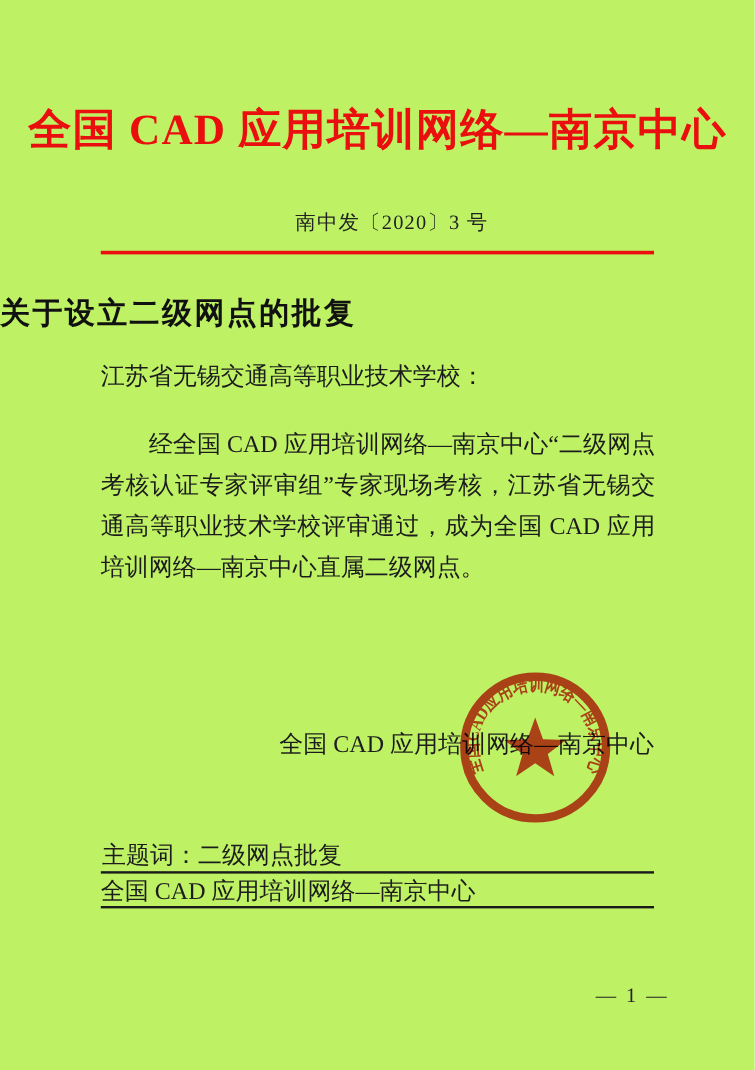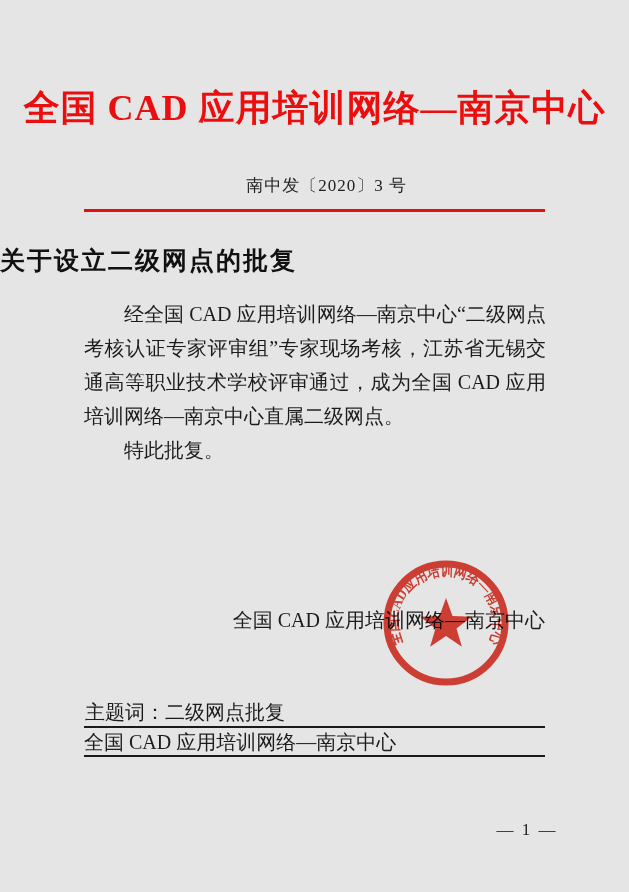--- a/index.html
+++ b/index.html
@@ -4,21 +4,21 @@
 <style>
   :root{
     --red:#ea0e0e;
     --seal-red:#df2b1e;
     --ink:#1c1c1c;
   }
   html,body{margin:0;padding:0;background:#ffffff;}
   .page{
     position:relative;
     width:629px;height:892px;
-    background:#e5e5e5;
+    background:#bef264;
     font-family:"Liberation Serif","DejaVu Serif",serif;
     color:var(--ink);
     overflow:hidden;
   }
   .doc-title{
     position:absolute;top:84px;left:0;width:100%;
     text-align:center;
     font-size:36px;font-weight:bold;
     color:var(--red);
     letter-spacing:1px;
@@ -39,21 +39,21 @@
     text-align:left;
     font-size:25px;font-weight:bold;color:#111111;
     letter-spacing:2px;
   }
   .doc-body{
     position:absolute;top:297px;left:84px;width:462px;
     font-size:20px;line-height:34px;
     text-align:justify;
   }
   .doc-body p{margin:0;}
-  .doc-body .indent{text-indent:2em;}
+  .doc-body .indent{text-indent:2em;margin-top:23px;}
   .sig-org{
     position:absolute;top:607px;right:84px;
     font-size:20px;white-space:nowrap;
   }
   .sig-date{
     position:absolute;top:641px;right:120px;
     font-size:20px;letter-spacing:2px;white-space:nowrap;
   }
   .seal{
     position:absolute;left:380px;top:557px;
@@ -89,22 +89,22 @@
 
   <div class="doc-title">全国 CAD 应用培训网络—南京中心</div>
 
   <div class="doc-number">南中发〔2020〕3 号</div>
 
   <div class="red-rule"></div>
 
   <div class="doc-heading">关于设立二级网点的批复</div>
 
   <div class="doc-body">
+    <p>江苏省无锡交通高等职业技术学校：</p>
     <p class="indent">经全国 CAD 应用培训网络—南京中心“二级网点考核认证专家评审组”专家现场考核，江苏省无锡交通高等职业技术学校评审通过，成为全国 CAD 应用培训网络—南京中心直属二级网点。</p>
-    <p class="indent">特此批复。</p>
   </div>
 
   <div class="sig-org">全国 CAD 应用培训网络—南京中心</div>
 
   <svg class="seal" viewBox="0 0 132 132" xmlns="http://www.w3.org/2000/svg">
     <circle cx="66" cy="66" r="59" fill="none" stroke="#df2b1e" stroke-width="7"></circle>
     <path fill="#df2b1e" d="M66 41 L72.5 59.1 L91.7 59.7 L76.5 71.4 L81.9 89.8 L66 79 L50.1 89.8 L55.5 71.4 L40.3 59.7 L59.5 59.1 Z"></path>
     <defs>
       <path id="sealArc" d="M 22.5 86.3 A 48 48 0 1 1 109.5 86.3" fill="none"></path>
     </defs>

